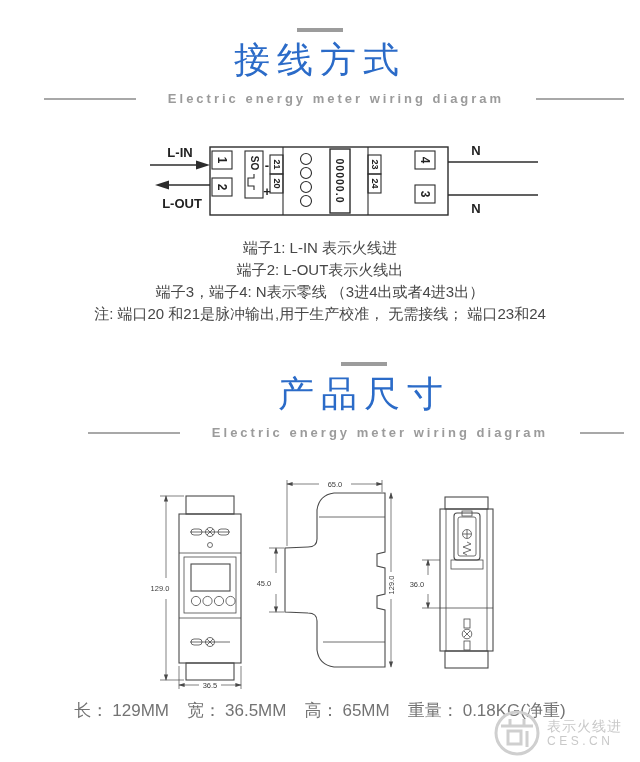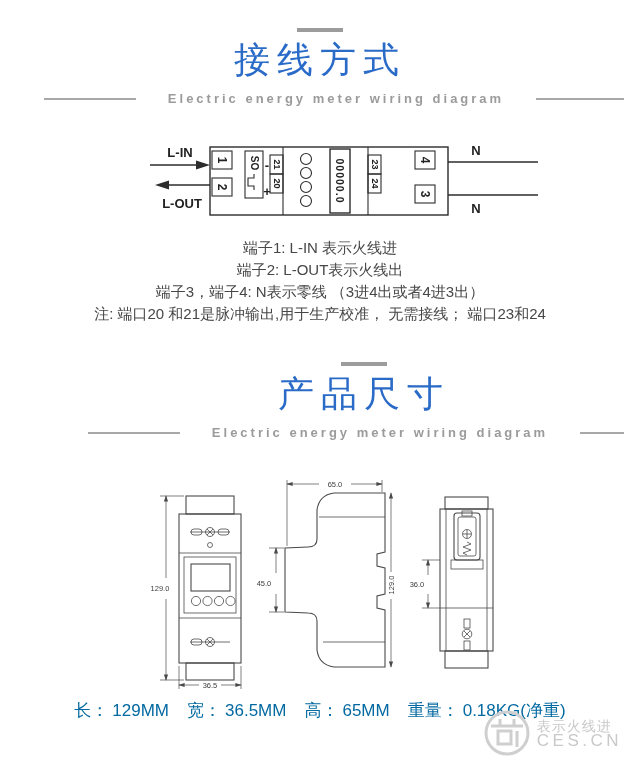--- a/index.html
+++ b/index.html
@@ -32,30 +32,30 @@
   .dim { fill:none; stroke:#4a4a4a; stroke-width:0.7; }
   .dt  { fill:#3c3c3c; font-size:7.5px; }
   .arr { fill:#4a4a4a; }
 
   
   .notes { position:absolute; top:237px; left:0; width:640px; text-align:center;
            font-size:15px; line-height:22px; color:#474747; }
 
   
   .specs { position:absolute; top:699px; left:0; width:640px; display:flex;
-           justify-content:center; font-size:17px; color:#0369a1; }
+           justify-content:center; font-size:17px; color:#737373; }
   .spec  { margin:0 9px; white-space:nowrap; }
   .spec .v { margin-left:4px; }
 
   
   .watermark { position:absolute; right:2px; bottom:3px; display:flex; align-items:center;
                color:#c9c9c9; }
   .wm-text { margin-left:4px; }
   .wm-name { font-size:14px; letter-spacing:1px; line-height:16px; }
-  .wm-domain { font-size:17px; letter-spacing:3.5px; line-height:14px; }
+  .wm-domain { font-size:12px; letter-spacing:3.5px; line-height:14px; }
 </style>
 </head>
 <body>
 
 <div class="page">
 
   <div class="header" id="header-wiring">
     <div class="bar"></div>
     <div class="title">接线方式</div>
     <div class="subrow">

